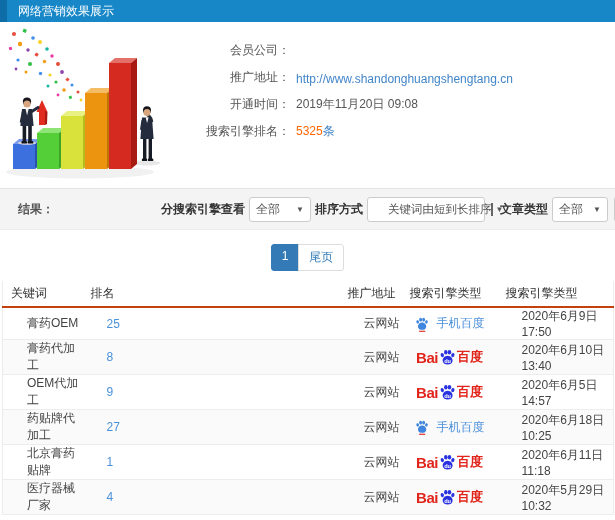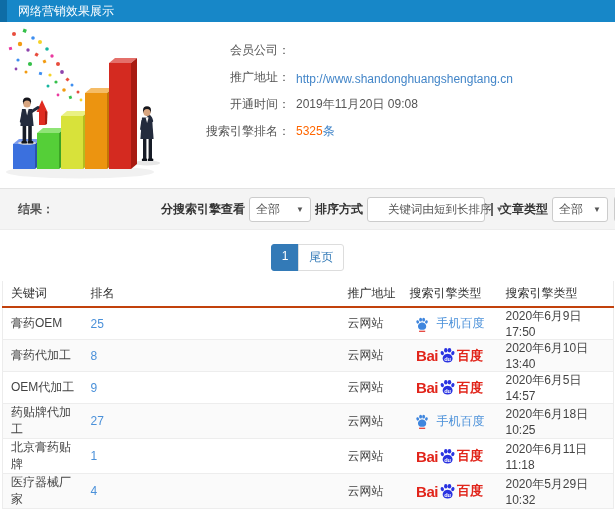--- a/index.html
+++ b/index.html
@@ -47,21 +47,21 @@
     margin-left:-1px; font-size:12px; cursor:pointer; }
   .page:first-child { border-radius:3px 0 0 3px; margin-left:0; }
   .page:last-child { border-radius:0 3px 3px 0; }
   .page.active { background:#337ab7; border-color:#337ab7; color:#fff; }
 
   
   table.results { width:611px; margin:8px 2px 0; border-collapse:collapse; table-layout:fixed;
     border-left:1px solid #ececec; border-right:1px solid #ececec; }
   .results th { font-weight:normal; text-align:left; height:26px; padding:0 0 0 8px; color:#333;
     border-bottom:2px solid #c2410c; font-size:12px; overflow:hidden; }
-  .results td { height:28px; padding:0 0 0 8px; border-bottom:1px solid #ededed; color:#444; font-size:12px; overflow:hidden; }
+  .results td { height:28px; padding:0 0 0 24px; border-bottom:1px solid #ededed; color:#444; font-size:12px; overflow:hidden; }
   .results tbody tr:nth-child(even) { background:#fafafa; }
   td.engine-cell, th.engine-col-h { }
   td.engine-cell { text-align:center; padding:0; }
   a.rank-link { color:#4a90d9; text-decoration:none; cursor:pointer; }
 
   
   .bd { display:inline-flex; align-items:center; vertical-align:middle; }
   .bd-bai { color:#e1251b; font-weight:bold; font-size:15px; font-style:normal; letter-spacing:-0.5px; }
   .bd-cn { color:#e1251b; font-weight:bold; font-size:13px; font-style:normal; }
   .mb { display:inline-flex; align-items:center; vertical-align:middle; }

